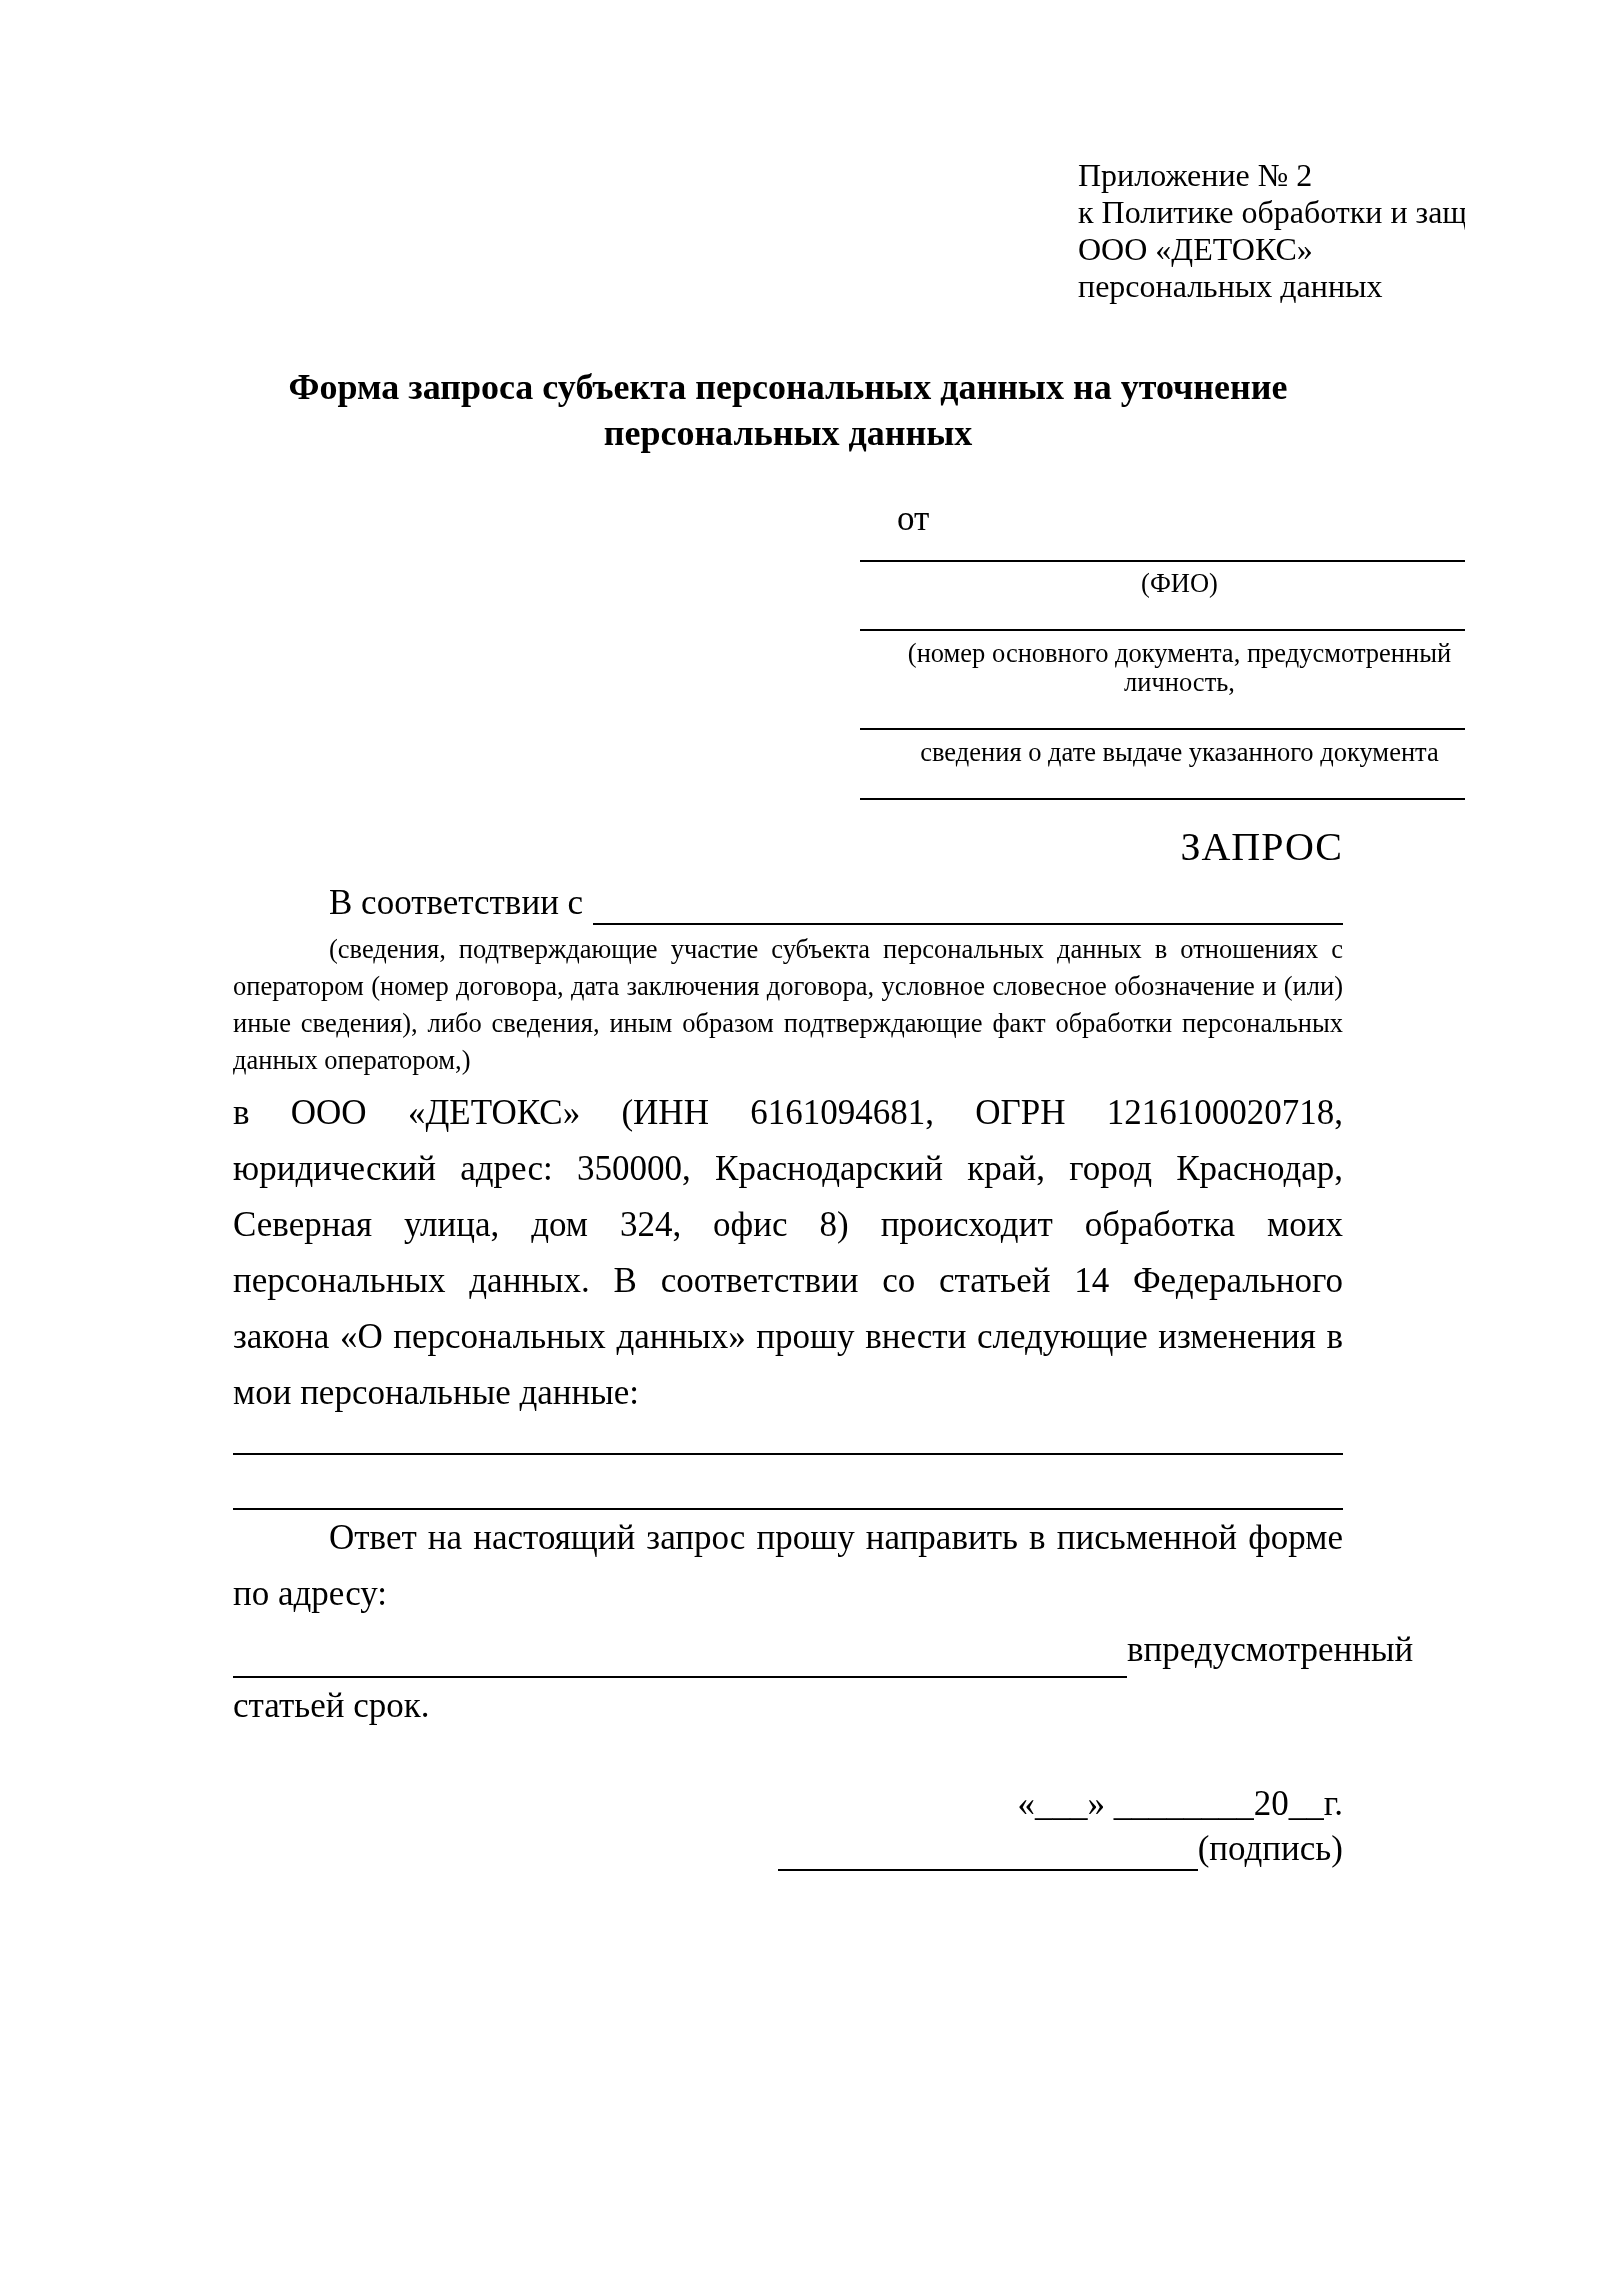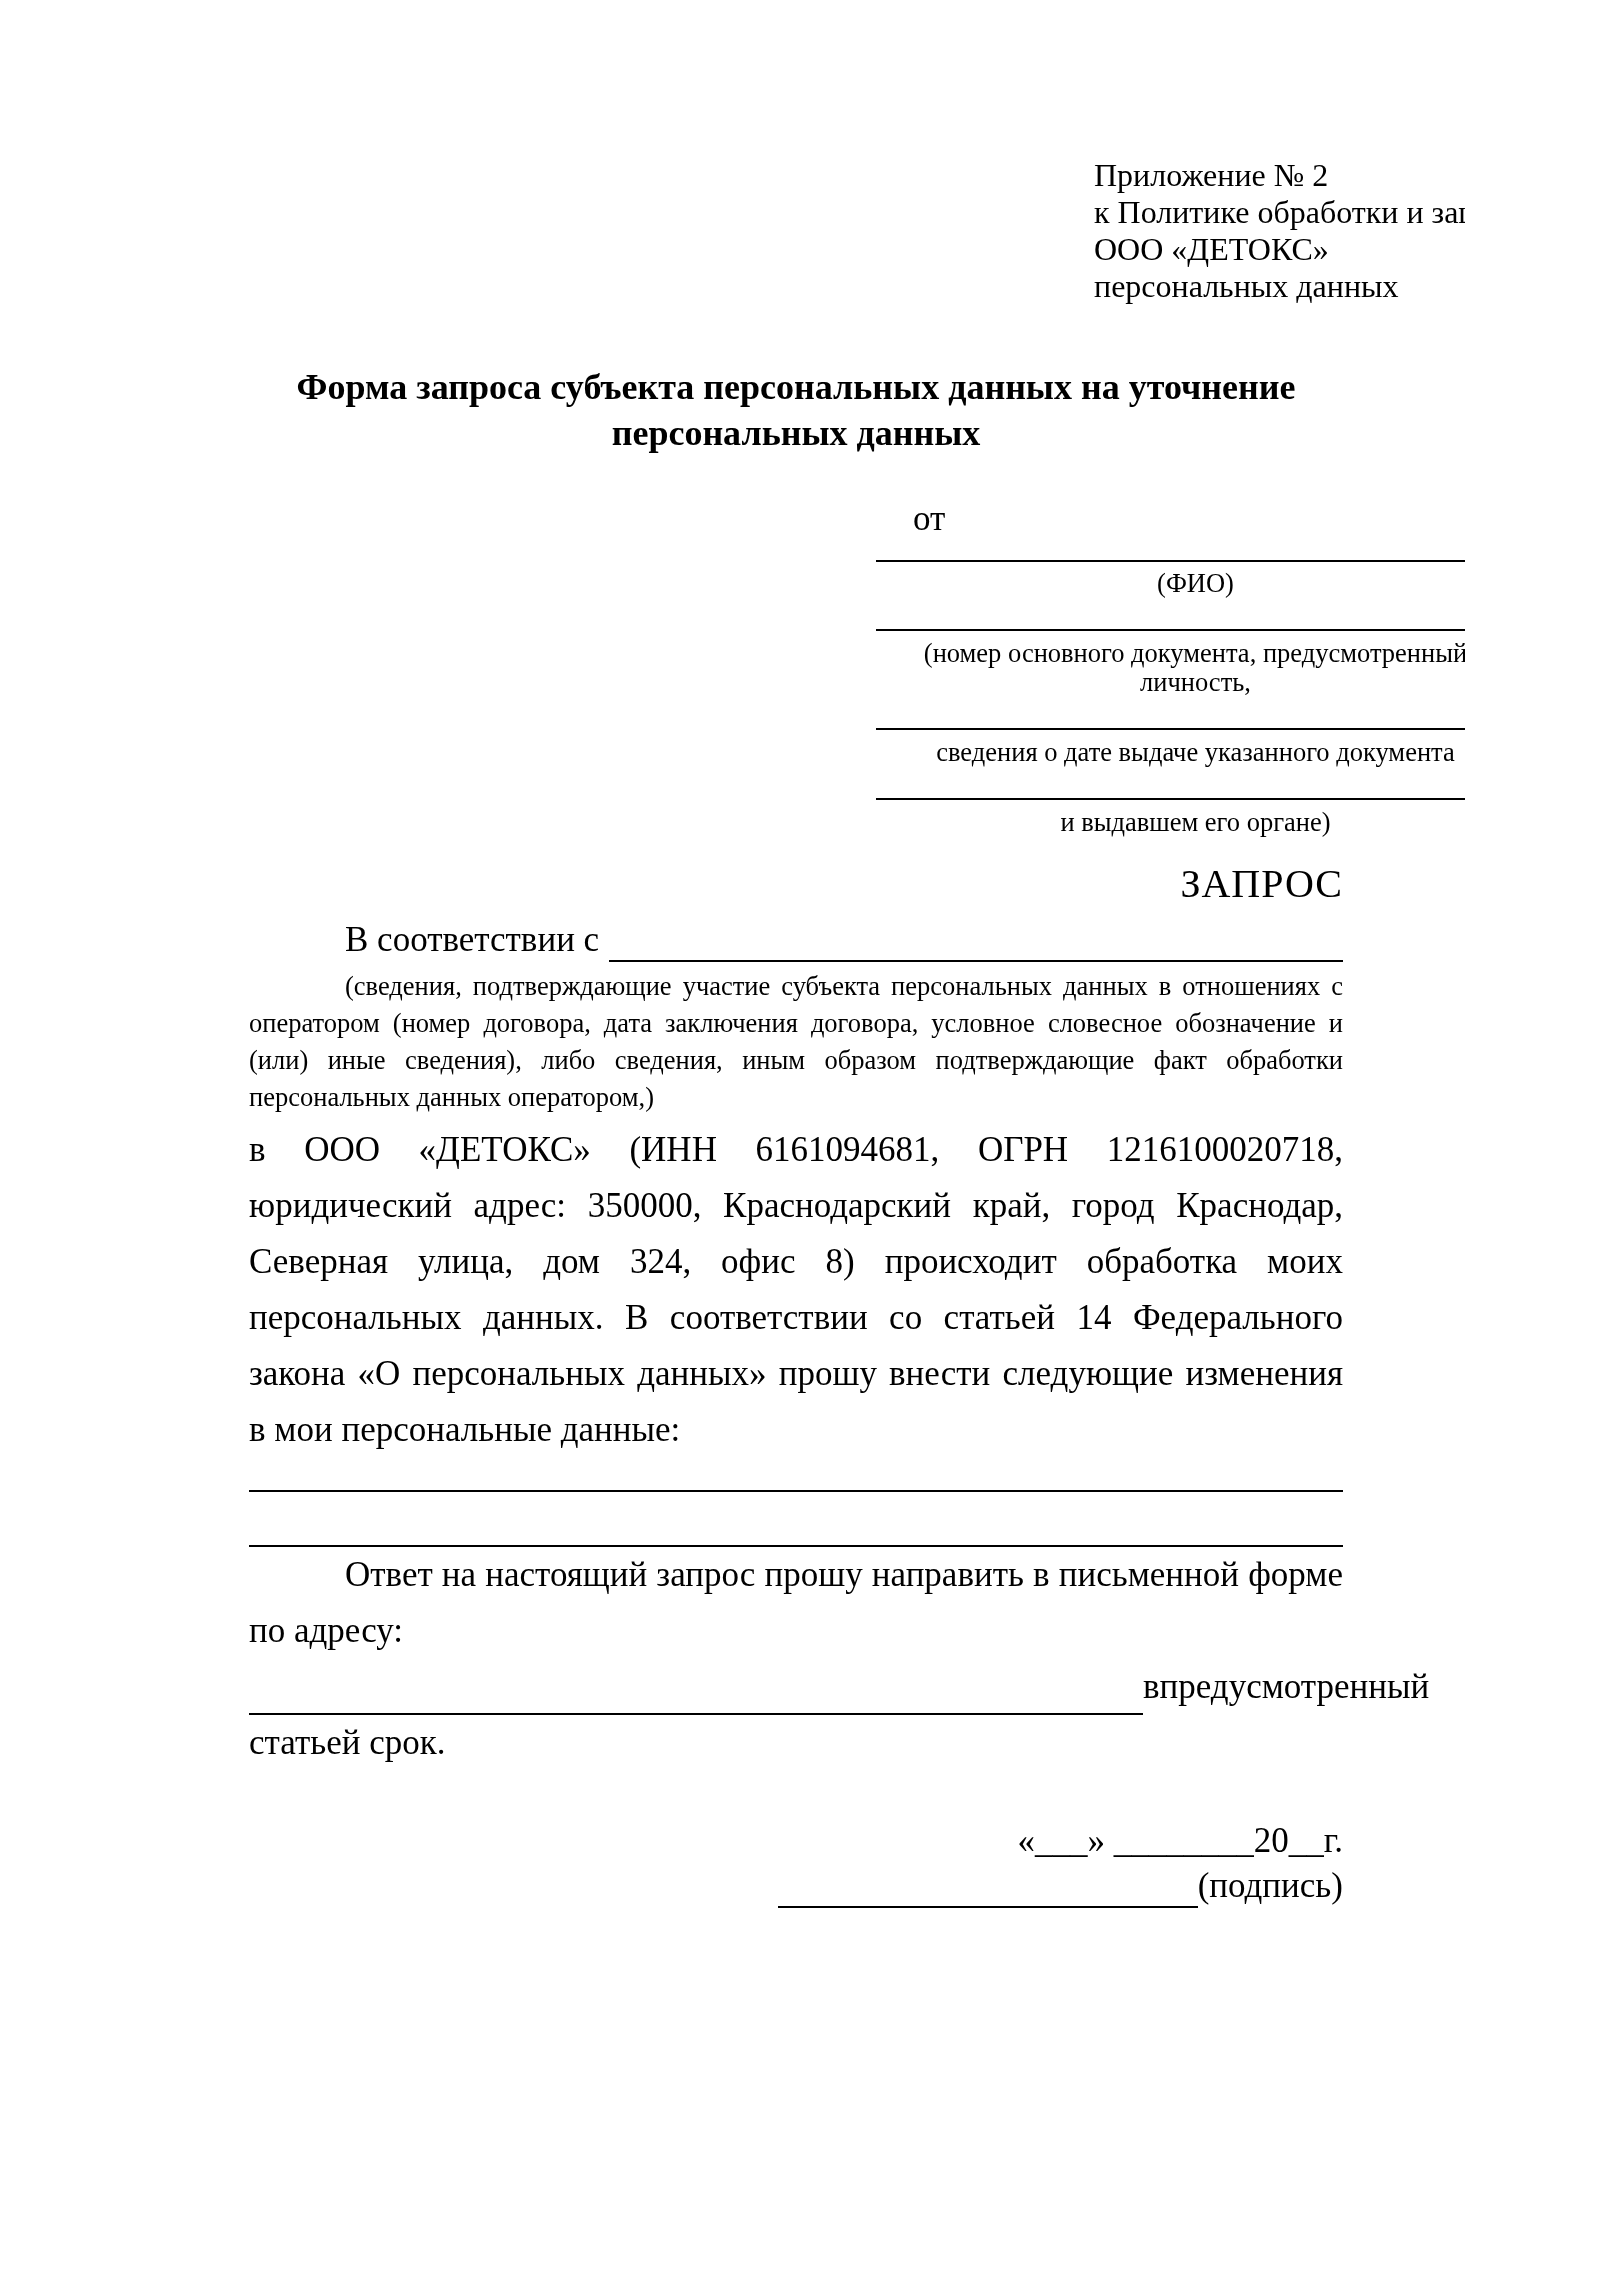--- a/index.html
+++ b/index.html
@@ -5,21 +5,20 @@
   html,body{margin:0;padding:0;background:#ffffff;}
   .page{
     position:relative;
     width:1465px;
     height:2293px;
     background:#ffffff;
     color:#000000;
     font-family:"Liberation Serif","DejaVu Serif",serif;
     box-sizing:border-box;
     overflow:hidden;
-    padding-left:16px;
   }
   .content{
     box-sizing:border-box;
     padding:157px 122px 0 233px; 
     width:100%;
   }
   
   .header-block{
     margin-left:845px;
     font-size:32px;
@@ -161,21 +160,20 @@
       <div class="blank-field"></div>
       <div class="field-caption">(ФИО)</div>
 
       <div class="blank-field tall"></div>
       <div class="field-caption">(номер основного документа, предусмотренный личность,</div>
 
       <div class="blank-field tall"></div>
       <div class="field-caption">сведения о дате выдаче указанного документа</div>
 
       <div class="blank-field tall"></div>
-      <div class="field-caption">и выдавшем его органе)</div>
     </div>
 
     <div class="request-heading">ЗАПРОС</div>
 
     <div class="accordance-line">
       <span class="accordance-indent"></span>
       <span class="accordance-text">В соответствии с</span>
       <span class="fill-line"></span>
     </div>
 

